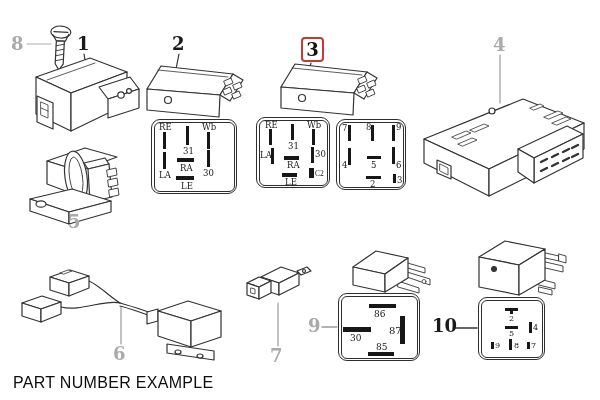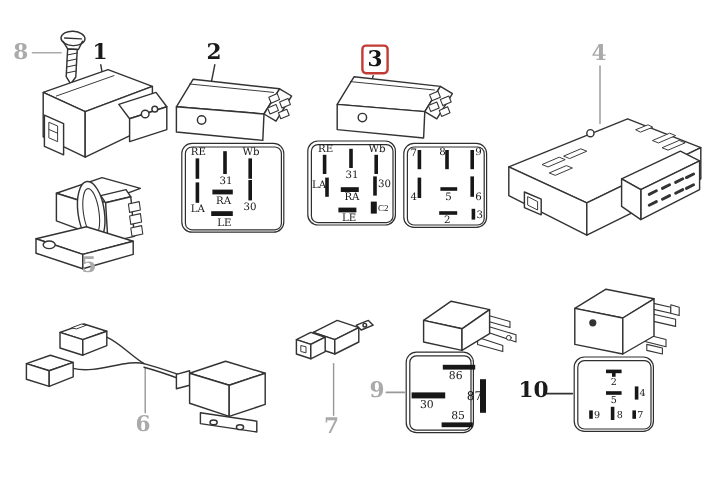--- a/index.html
+++ b/index.html
@@ -224,21 +224,21 @@
     <div class="bar" style="left:30px;top:36px;width:14px;height:3px;"></div>
     <span class="pinlbl" style="left:34px;top:41px;">5</span>
     <div class="bar" style="left:55px;top:27px;width:3px;height:17px;"></div>
     <span class="pinlbl" style="left:59px;top:41px;">6</span>
     <div class="bar" style="left:29px;top:56px;width:15px;height:3px;"></div>
     <span class="pinlbl" style="left:33px;top:60px;">2</span>
     <div class="bar" style="left:56px;top:54px;width:3px;height:9px;"></div>
     <span class="pinlbl" style="left:60px;top:56px;">3</span>
   </div>
 
-  <div class="pinbox" style="left:338px;top:293px;width:57px;height:68px;text-align:right;">
+  <div class="pinbox" style="left:338px;top:293px;width:82px;height:68px;text-align:right;">
     <div class="pininner"></div>
     <div class="bar" style="left:30px;top:10px;width:27px;height:4px;"></div>
     <span class="pinlbl" style="left:35px;top:16px;font-size:9px;">86</span>
     <div class="bar" style="left:4px;top:33px;width:28px;height:5px;"></div>
     <span class="pinlbl" style="left:11px;top:40px;font-size:9px;">30</span>
     <span class="pinlbl" style="left:50px;top:32px;font-size:10px;">87</span>
     <div class="bar" style="left:61px;top:22px;width:5px;height:28px;"></div>
     <span class="pinlbl" style="left:37px;top:49px;font-size:9px;">85</span>
     <div class="bar" style="left:29px;top:58px;width:26px;height:4px;"></div>
   </div>
@@ -266,13 +266,14 @@
   <div class="hlbox" style="left:301px;top:37px;">
     <span>3</span>
   </div>
   <span class="plabel gray" style="left:493px;top:36px;">4</span>
   <span class="plabel gray" style="left:68px;top:213px;">5</span>
   <span class="plabel gray" style="left:113px;top:345px;">6</span>
   <span class="plabel gray" style="left:270px;top:347px;">7</span>
   <span class="plabel gray" style="left:308px;top:317px;">9</span>
   <span class="plabel black" style="left:432px;top:317px;">10</span>
 
+  <div class="caption">PART NUMBER EXAMPLE</div>
 </div>
 
 </body></html>

